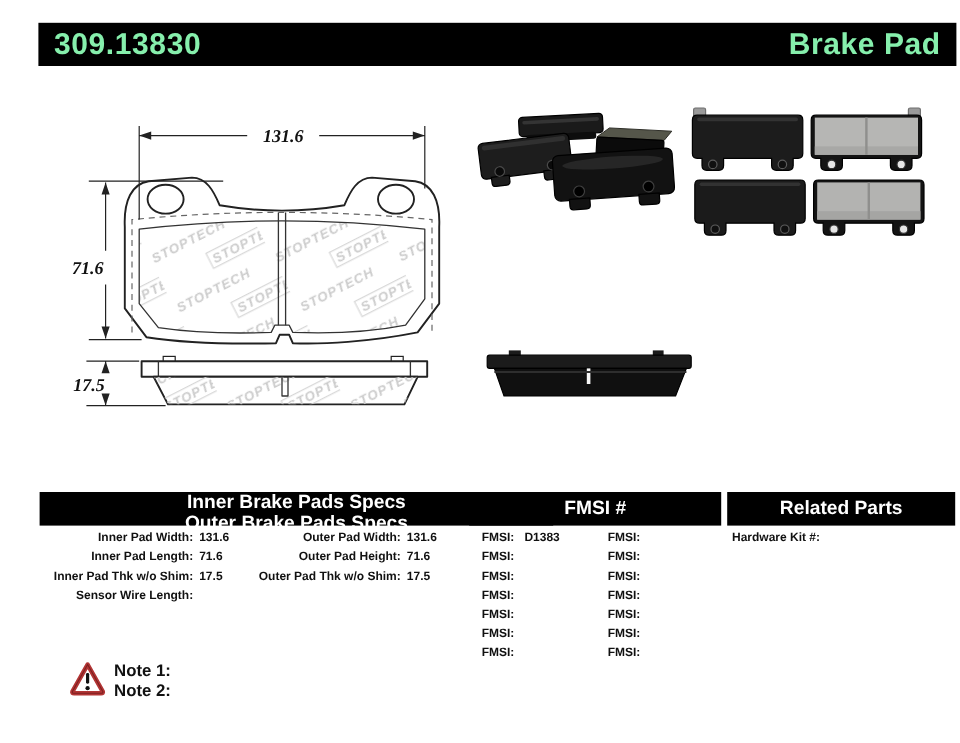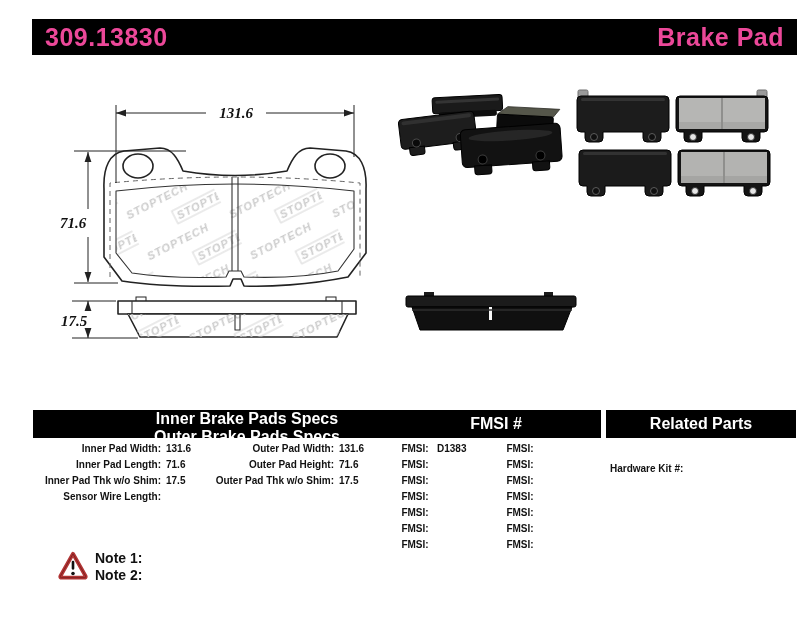--- a/index.html
+++ b/index.html
@@ -1,21 +1,21 @@
 <!DOCTYPE html>
 <html><head>
 <meta charset="utf-8">
 <style>
   html,body{margin:0;padding:0;background:#ffffff;}
   #page{position:relative;width:800px;height:619px;background:#fff;overflow:hidden;
         font-family:"Liberation Sans", sans-serif;color:#111;}
 
   
   .titlebar{position:absolute;left:32px;top:19px;width:765px;height:36px;background:#000;
-            color:#ec4899;display:flex;justify-content:space-between;align-items:center;
+            color:#86efac;display:flex;justify-content:space-between;align-items:center;
             padding:0 13px;box-sizing:border-box;font-weight:bold;font-size:25px;letter-spacing:.5px;}
 
   
   .abs{position:absolute;}
   .dimtext{font:italic bold 15px "Liberation Serif", serif;fill:#111;}
   .wmtext{font:italic bold 11px "Liberation Sans", sans-serif;fill:#cccccc;letter-spacing:1px;}
   .oline{fill:#ffffff;stroke:#222;stroke-width:1.6;stroke-linejoin:round;}
   .iline{fill:none;stroke:#333;stroke-width:1.1;stroke-linejoin:round;}
   .dline{fill:none;stroke:#666;stroke-width:1;stroke-dasharray:5 4;}
   .dim{stroke:#222;stroke-width:1;fill:none;}
@@ -288,21 +288,21 @@
         <span class="val"></span>
       </div>
     <div class="frow">
         <span class="lbl">FMSI:</span>
         <span class="val"></span>
       </div>
   </div>
 
   <div class="col" id="col-related">
     <div class="frow">
-        <span class="lbl" style="flex:0 0 auto;margin-top:20px;">Hardware Kit #:</span>
+        <span class="lbl" style="flex:0 0 auto;">Hardware Kit #:</span>
         <span class="val"></span>
       </div>
   </div>
 
   <svg class="abs" style="left:58px;top:551px;" width="30" height="29" viewBox="0 0 32 30">
     <path d="M16,2.5 L29.5,26.5 Q30,28 28,28 H4 Q2,28 2.5,26.5 Z" fill="#ffffff" stroke="#b23535" stroke-width="4" stroke-linejoin="round"></path>
     <path d="M16,2.5 L29.5,26.5 Q30,28 28,28 H4 Q2,28 2.5,26.5 Z" fill="none" stroke="#7e2020" stroke-width="1"></path>
     <rect x="14.6" y="10" width="2.8" height="9.5" rx="1.2" fill="#111"></rect>
     <circle cx="16" cy="23.5" r="1.9" fill="#111"></circle>
   </svg>

